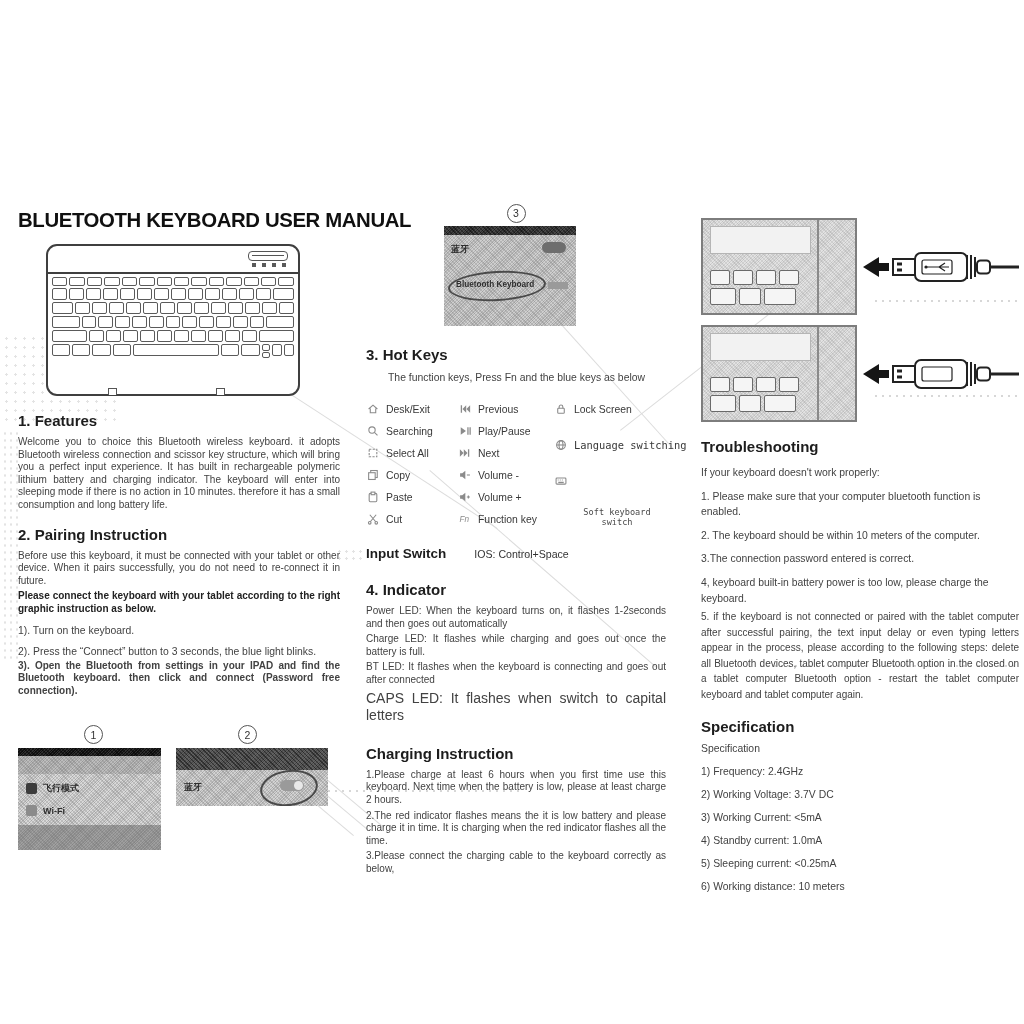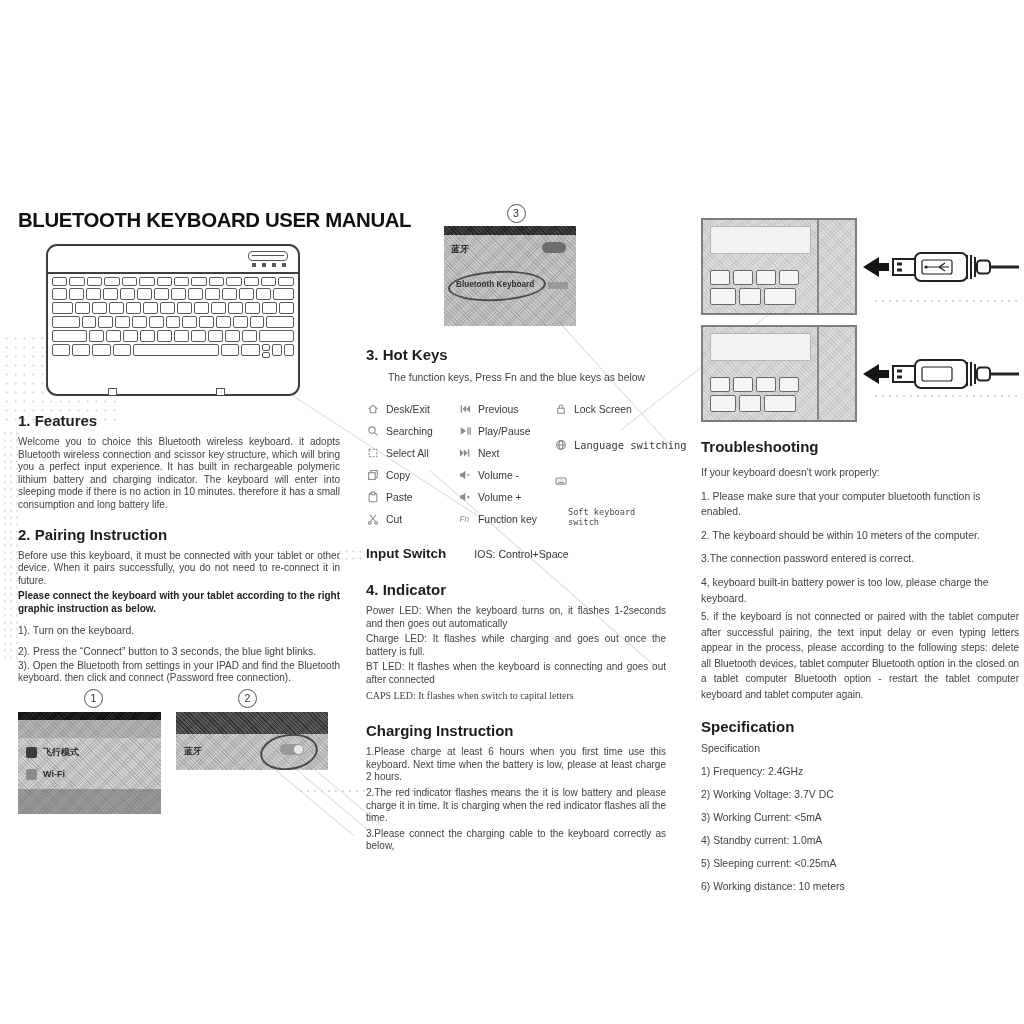--- a/index.html
+++ b/index.html
@@ -17,21 +17,21 @@
   .col-mid{left:366px;top:203px;width:300px;}
   .col-right{left:701px;top:218px;width:318px;}
   
   .doc-title{font-size:21px;font-weight:800;color:#101010;letter-spacing:-.4px;margin:0;
              transform:scaleX(.97);transform-origin:left;white-space:nowrap;}
   .h-section{font-size:15px;font-weight:700;color:#1d1d1d;margin:0 0 7px 0;}
   .h-sub{font-size:13.5px;font-weight:700;color:#1d1d1d;margin:0;}
   .body-p{font-size:10px;line-height:1.26;text-align:justify;margin:0 0 3px 0;color:#424242;}
   .body-line{font-size:10.4px;line-height:1.3;margin:8px 0 1px 0;color:#424242;}
   .bold-p{font-weight:700;color:#222;}
-  .mono-label{font-family:"DejaVu Sans Mono",monospace;font-size:8.6px;color:#4a4a4a;}
+  .mono-label{font-family:"DejaVu Sans Mono",monospace;font-size:8.6px;color:#4a4a4a;text-align:center;}
   
   .kb{position:relative;width:250px;height:148px;border:2px solid #3f3f3f;border-radius:11px;
       margin:12px 0 16px 28px;background:#fff;}
   .kb-top{position:relative;height:26px;border-bottom:2px solid #3f3f3f;}
   .kb-slider{position:absolute;right:10px;top:5px;width:38px;height:8px;border:1px solid #555;border-radius:4px;}
   .kb-slider i{position:absolute;left:3px;right:3px;top:3px;height:1px;background:#555;display:block;}
   .kb-leds{position:absolute;right:12px;top:17px;display:flex;gap:6px;}
   .kb-leds i{width:4px;height:4px;background:#5a5a5a;display:block;}
   .kb-keys{padding:3px 4px 2px 4px;}
   .krow{display:flex;gap:2px;margin-bottom:2px;}
@@ -220,21 +220,21 @@
     </div>
 
     <h2 class="h-section">1. Features</h2>
     <p class="body-p" style="margin-bottom:14px;">Welcome you to choice this Bluetooth wireless keyboard. it adopts Bluetooth wireless connection and scissor key structure, which will bring you a perfect input experience. It has built in rechargeable polymeric lithium battery and charging indicator. The keyboard will enter into sleeping mode if there is no action in 10 minutes. therefore it has a small consumption and long battery life.</p>
 
     <h2 class="h-section">2. Pairing Instruction</h2>
     <p class="body-p">Before use this keyboard, it must be connected with your tablet or other device. When it pairs successfully, you do not need to re-connect it in future.</p>
     <p class="body-p bold-p">Please connect the keyboard with your tablet according to the right graphic instruction as below.</p>
     <p class="body-line">1). Turn on the keyboard.</p>
     <p class="body-line">2). Press the “Connect” button to 3 seconds, the blue light blinks.</p>
-    <p class="body-p" style="margin-bottom:4px;">3). Open the Bluetooth from settings in your IPAD and find the Bluetooth keyboard. then click and connect (Password free connection).</p>
+    <p class="body-p" style="margin-bottom:28px;font-weight:bold;">3). Open the Bluetooth from settings in your IPAD and find the Bluetooth keyboard. then click and connect (Password free connection).</p>
 
     <div style="display:flex;margin:2px 0 4px 0;">
       <span class="fig-num" style="margin-left:66px;">1</span>
       <span class="fig-num" style="margin-left:135px;">2</span>
     </div>
 
     <div style="display:flex;gap:15px;align-items:flex-start;">
       <div class="shot noise" style="width:143px;height:102px;">
         <div class="noise-dark" style="height:8px;background-color:#111;"></div>
         <div class="noise" style="height:18px;background-color:#bdbdbd;"></div>
@@ -422,21 +422,21 @@
 
     <div class="isw-row">
       <span class="h-sub">Input Switch</span>
       <span class="isw-val">IOS:  Control+Space</span>
     </div>
 
     <h2 class="h-section" style="margin-top:20px;">4. Indicator</h2>
     <p class="body-p" style="font-size:10px;">Power LED:  When the keyboard turns on, it flashes 1-2seconds and then goes out automatically</p>
     <p class="body-p" style="font-size:10px;">Charge LED:  It flashes while charging and goes out once the battery is full.</p>
     <p class="body-p" style="font-size:10px;">BT LED: It flashes when the keyboard is connecting and goes out after connected</p>
-    <p class="body-p" style="font-size:10px;font-family:Liberation Serif, serif;">CAPS LED:  It flashes when switch to capital letters</p>
+    <p class="body-p" style="font-size:14px;">CAPS LED:  It flashes when switch to capital letters</p>
 
     <h2 class="h-section" style="margin-top:20px;">Charging Instruction</h2>
     <p class="body-p">1.Please charge at least 6 hours when you first time use this keyboard. Next time when the battery is low, please at least charge 2 hours.</p>
     <p class="body-p">2.The red indicator flashes means the it is low battery and please charge it in time.  It is charging when the red indicator flashes all the time.</p>
     <p class="body-p">3.Please connect the charging cable to the keyboard correctly as below,</p>
   </div>
 
   <div class="col col-right">
 
     <div class="illus">

